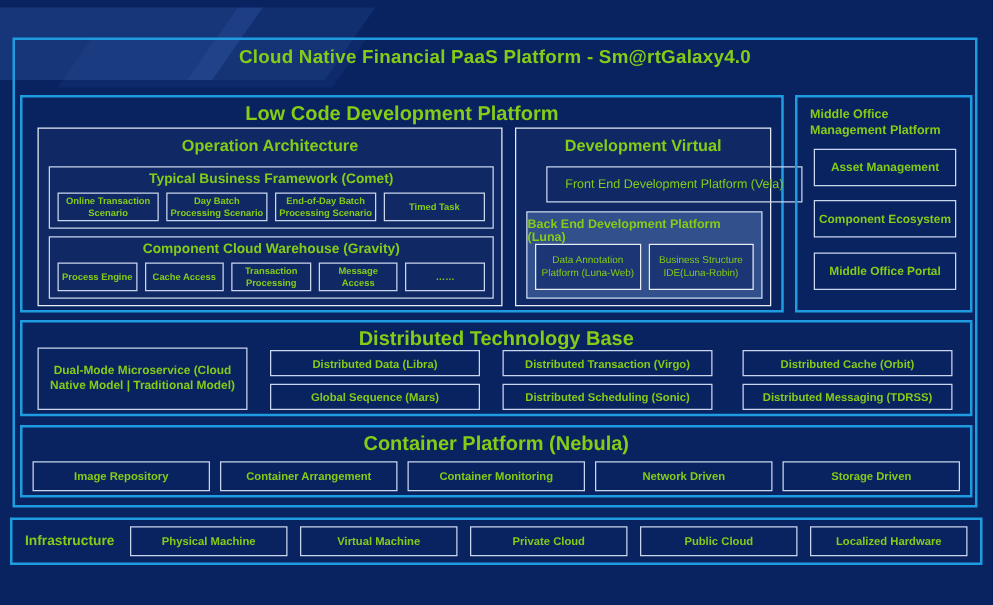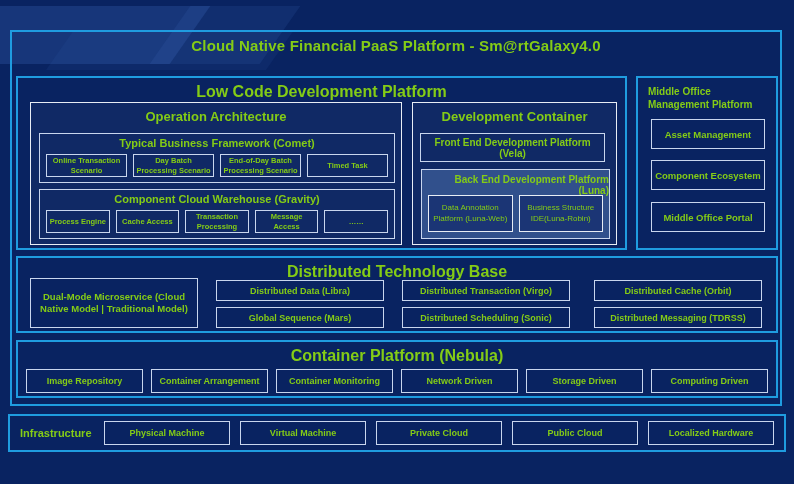--- a/index.html
+++ b/index.html
@@ -40,26 +40,26 @@
   .big-title { text-align:center; font-size:13px; font-weight:bold; margin-top:6px; }
 
   .subframe { position:absolute; border:1px solid #c9d6ee; }
   .tbf { left:8px; top:30px; width:356px; height:50px; }
   .ccw { left:8px; top:86px; width:356px; height:50px; }
   .sub-label { text-align:center; font-size:11px; font-weight:bold; margin-top:3px; }
   .mini-row { position:absolute; left:6px; right:6px; top:20px; bottom:5px; display:flex; gap:6px; }
   .mini { flex:1; border:1px solid #c9d6ee; display:flex; align-items:center; justify-content:center;
     text-align:center; font-size:7.5px; font-weight:bold; line-height:1.25; padding:1px; }
 
-  .front-end { position:absolute; left:7px; top:30px; width:185px; height:29px;
+  .front-end { position:absolute; left:24px; top:30px; width:205px; height:29px;
     border:1px solid #c9d6ee; display:flex; align-items:center; justify-content:center;
-    font-size:10px; font-weight:bold; text-align:center; }
+    font-size:10px; font-weight:normal; text-align:center; }
   .back-end { position:absolute; left:8px; top:66px; width:189px; height:70px;
     border:1px solid #c9d6ee; background:#31508c; }
-  .back-label { text-align:right; font-size:10px; font-weight:bold; margin-top:4px; }
+  .back-label { text-align:left; font-size:10px; font-weight:bold; margin-top:4px; }
   .back-row { position:absolute; left:6px; right:6px; top:25px; bottom:6px; display:flex; gap:6px; }
   .back-item { flex:1; border:1px solid #e8edf5; background:#1b3575;
     display:flex; align-items:center; justify-content:center; text-align:center;
     font-size:8px; font-weight:normal; line-height:1.3; padding:2px; }
 
   .mo-label { margin:8px 10px 0; font-size:10px; font-weight:bold; line-height:1.25; }
   .mo-item { position:absolute; left:13px; width:114px; height:30px; border:1px solid #c9d6ee;
     display:flex; align-items:center; justify-content:center; font-size:9.5px; font-weight:bold;
     text-align:center; }
 
@@ -111,21 +111,21 @@
           <div class="mini">Process Engine</div>
           <div class="mini">Cache Access</div>
           <div class="mini">Transaction Processing</div>
           <div class="mini">Message Access</div>
           <div class="mini">……</div>
         </div>
       </div>
     </div>
 
     <div class="whitebox dev-plat">
-      <div class="big-title">Development Container</div>
+      <div class="big-title">Development Virtual</div>
       <div class="front-end">Front End Development Platform (Vela)</div>
       <div class="back-end">
         <div class="back-label">Back End Development Platform (Luna)</div>
         <div class="back-row">
           <div class="back-item">Data Annotation Platform (Luna-Web)</div>
           <div class="back-item">Business Structure IDE(Luna-Robin)</div>
         </div>
       </div>
     </div>
   </div>
@@ -149,21 +149,20 @@
   </div>
 
   <div class="section-cyan containerpl">
     <div class="sec-label-c">Container Platform (Nebula)</div>
     <div class="cp-row">
       <div class="cp-item">Image Repository</div>
       <div class="cp-item">Container Arrangement</div>
       <div class="cp-item">Container Monitoring</div>
       <div class="cp-item">Network Driven</div>
       <div class="cp-item">Storage Driven</div>
-      <div class="cp-item">Computing Driven</div>
     </div>
   </div>
 
   <div class="section-cyan infra">
     <div class="infra-label">Infrastructure</div>
     <div class="infra-item">Physical Machine</div>
     <div class="infra-item">Virtual Machine</div>
     <div class="infra-item">Private Cloud</div>
     <div class="infra-item">Public Cloud</div>
     <div class="infra-item">Localized Hardware</div>

